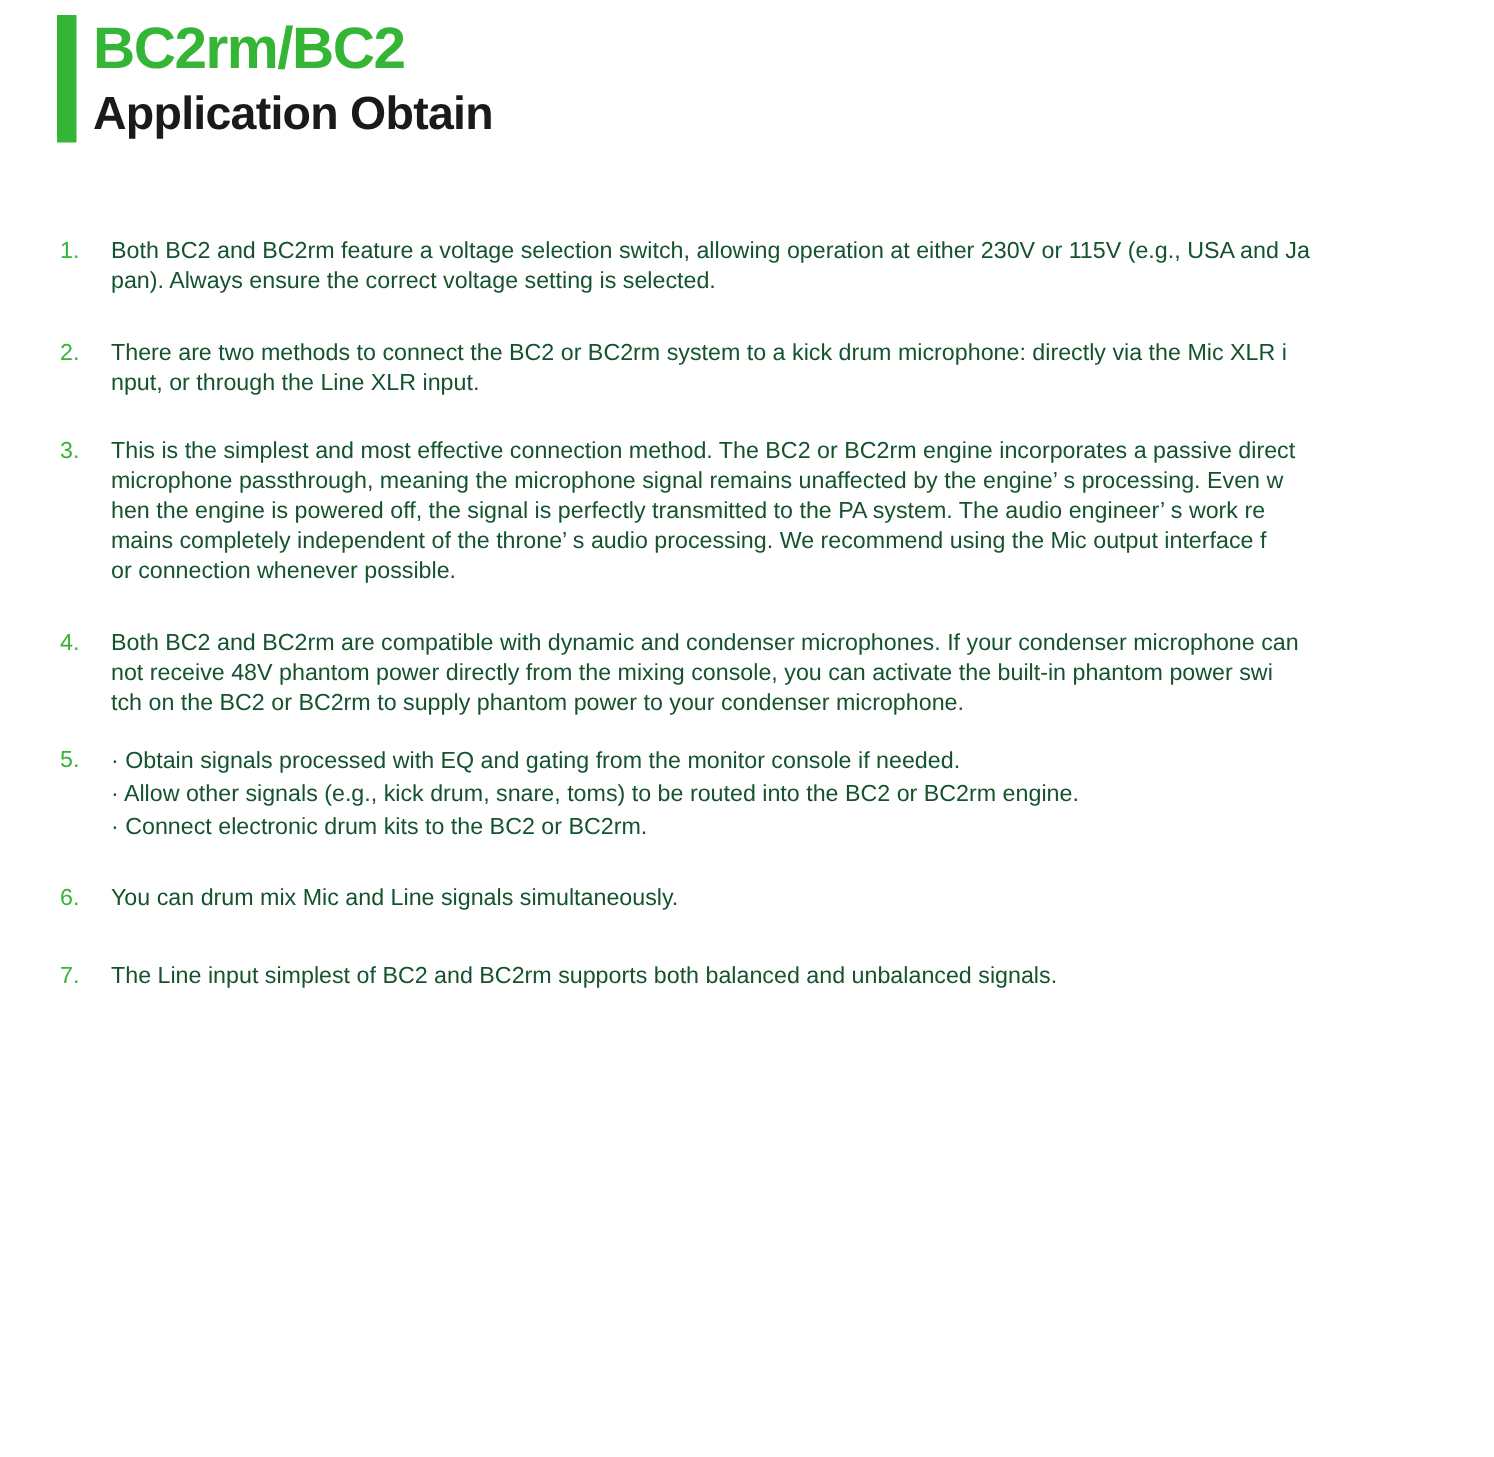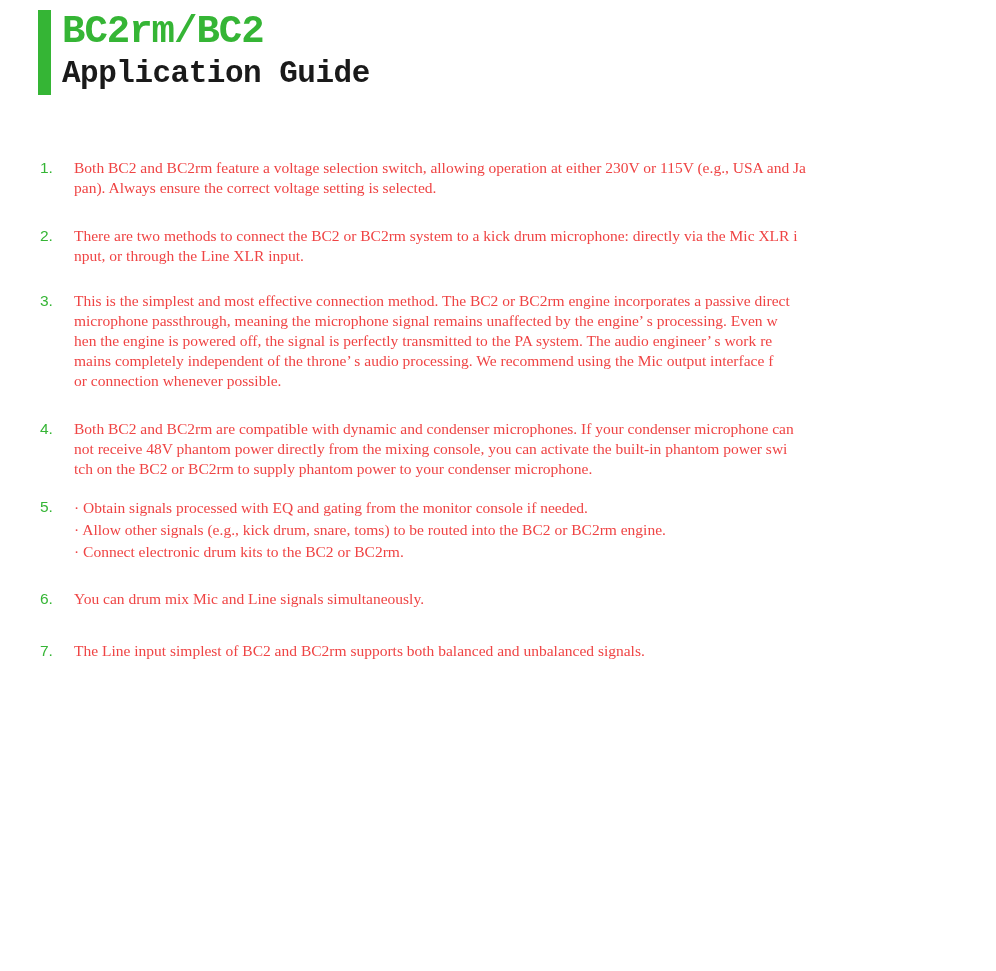--- a/index.html
+++ b/index.html
@@ -24,22 +24,21 @@
   .accent-bar {
     width: 13px;
     height: 85px;
     background: #35B535;
     margin-right: 11px;
     flex-shrink: 0;
   }
   .titles {
     display: flex;
     flex-direction: column;
-    justify-content: flex-start;
-    font-family: Liberation Mono, monospace;
+    justify-content: space-between;
   }
   .page-title {
     color: #35B535;
     font-size: 39px;
     font-weight: bold;
     line-height: 45px;
     letter-spacing: -1px;
     white-space: nowrap;
   }
   .page-subtitle {
@@ -69,43 +68,42 @@
     flex-shrink: 0;
     color: #35B535;
     font-size: 15.5px;
     line-height: 20px;
   }
   .item-content {
     width: 900px;
   }
   .item-content p {
     margin: 0 0 12px 0;
-    color: #ef4444;
+    color: #14532d;
     font-size: 15.5px;
     line-height: 20px;
     white-space: pre-line;
-    font-family: Liberation Serif, serif;
   }
   .item-content p:last-child {
     margin-bottom: 0;
   }
   .item-content p.bullets {
     line-height: 22px;
   }
 </style>
 </head>
 <body>
 
 <div class="page">
 
   <div class="header">
     <div class="accent-bar"></div>
     <div class="titles">
       <div class="page-title">BC2rm/BC2</div>
-      <div class="page-subtitle">Application Guide</div>
+      <div class="page-subtitle">Application Obtain</div>
     </div>
   </div>
 
   <div class="doc-list">
 
     <div class="doc-item">
       <div class="item-num">1.</div>
       <div class="item-content">
         <p>Both BC2 and BC2rm feature a voltage selection switch, allowing operation at either 230V or 115V (e.g., USA and Ja
 pan). Always ensure the correct voltage setting is selected.</p>

